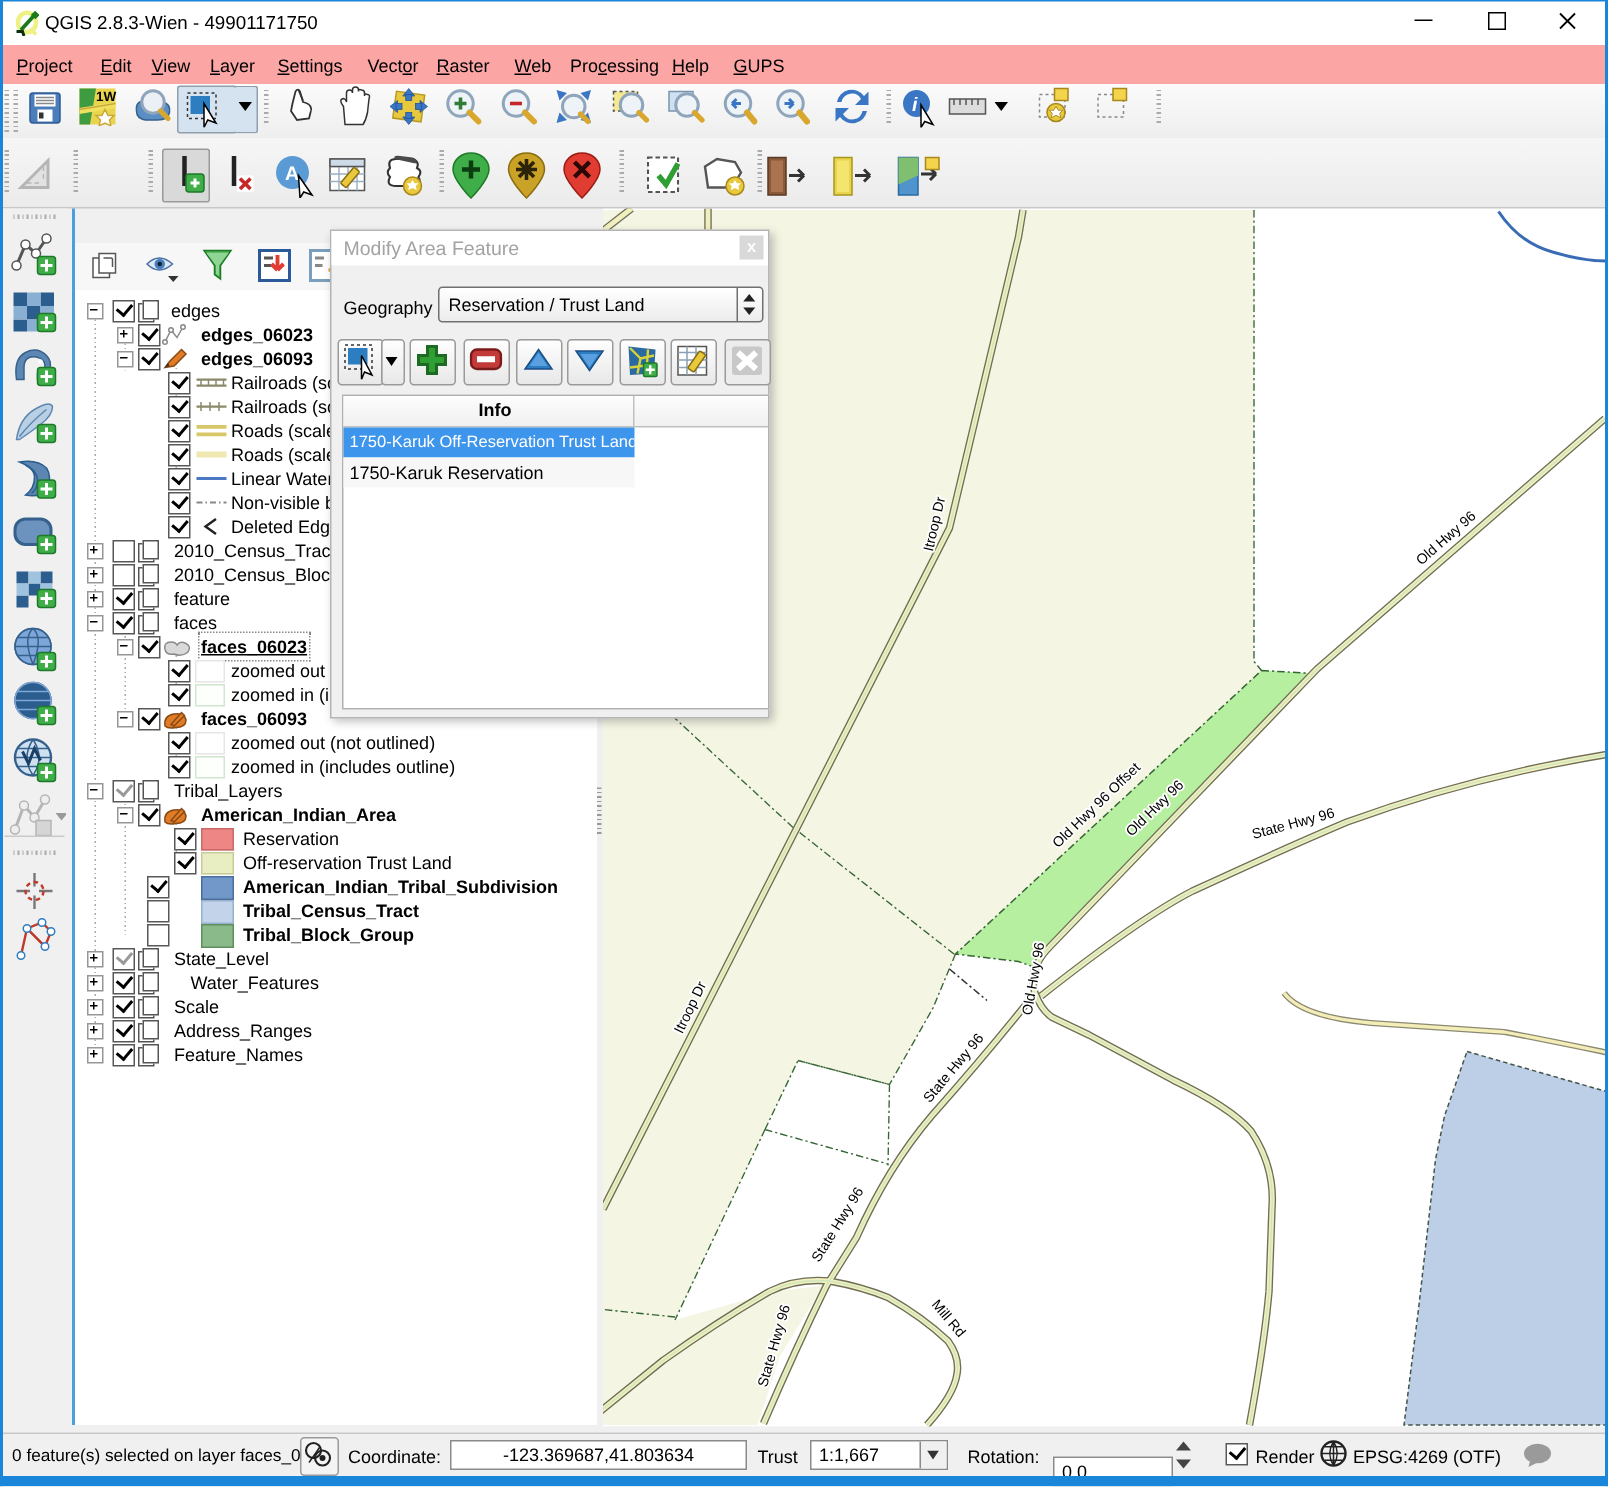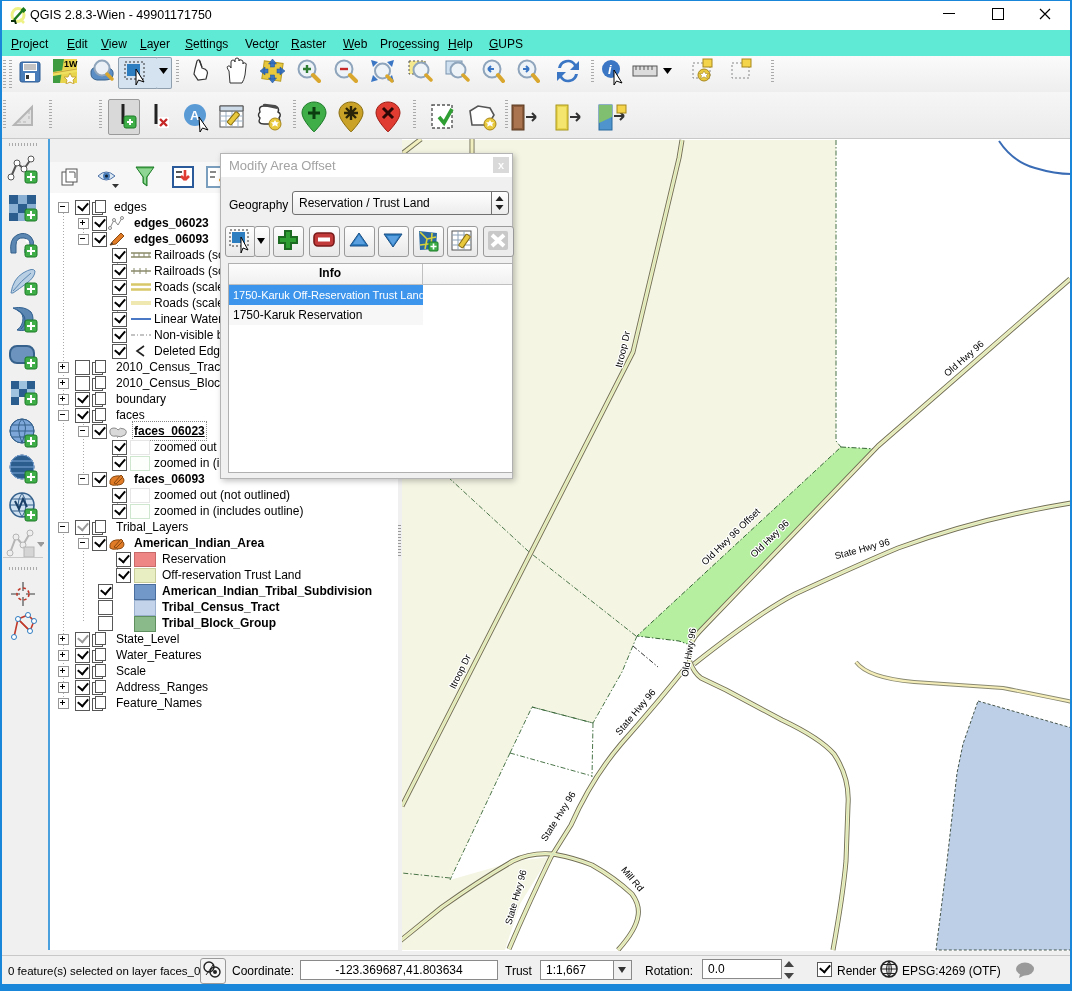--- a/index.html
+++ b/index.html
@@ -1,21 +1,21 @@
 <!DOCTYPE html>
 <html><head>
 <meta charset="utf-8">
 <style>
 html,body{margin:0;padding:0;}
 body{font-family:"Liberation Sans",sans-serif;}
 #win{position:relative;width:1072px;height:991px;background:#f0f0f0;overflow:hidden;}
 .abs{position:absolute;}
 
 #titlebar{left:0;top:0;width:1072px;height:30px;background:#ffffff;}
-#menubar{left:0;top:30px;width:1072px;height:26px;background:#5eead4;border-bottom:1px solid #f0f0f0;}
+#menubar{left:0;top:30px;width:1072px;height:26px;background:#fca5a5;border-bottom:1px solid #f0f0f0;}
 .menuitem{position:absolute;top:7px;font-size:12px;color:#000;}
 .menuitem u{text-decoration:underline;}
 #toolbar1{left:0;top:56px;width:1072px;height:36px;background:linear-gradient(#fbfbfb,#eeeeee);}
 #toolbar2{left:0;top:92px;width:1072px;height:46px;background:linear-gradient(#f6f6f6,#ebebeb);border-bottom:1px solid #c8c8c8;}
 .handle{position:absolute;width:5px;background-image:repeating-linear-gradient(#aaa 0 1px,transparent 1px 3px);background-size:3px 100%;background-repeat:repeat-y;background-position:1px 0;}
 
 #statusbar{left:0;top:955px;width:1072px;height:29px;background:#f0f0f0;border-top:1px solid #c8c8c8;font-size:12px;color:#000;}
 #bluestrip{left:0;top:984px;width:1072px;height:7px;background:#1a86d9;}
 .fld{position:absolute;background:#fff;border:1px solid #8a8a8a;font-size:12px;}
 
@@ -510,21 +510,21 @@
     <div class="trow" style="top:182px;">
         <span class="exp plus" style="left:8px;"></span>
         <span class="cb" style="left:25px;"></span>
         <span class="papers" style="left:42px;"></span>
         <span class="lbl" style="left:66px;">2010_Census_Block</span>
       </div>
     <div class="trow" style="top:198px;">
         <span class="exp plus" style="left:8px;"></span>
         <span class="cb on" style="left:25px;"></span>
         <span class="papers" style="left:42px;"></span>
-        <span class="lbl" style="left:66px;">boundary</span>
+        <span class="lbl" style="left:66px;">feature</span>
       </div>
     <div class="trow" style="top:214px;">
         <span class="exp" style="left:8px;"></span>
         <span class="cb on" style="left:25px;"></span>
         <span class="papers" style="left:42px;"></span>
         <span class="lbl" style="left:66px;">faces</span>
       </div>
     <div class="trow" style="top:230px;">
         <span class="exp" style="left:28px;"></span>
         <span class="cb on" style="left:42px;"></span>
@@ -605,21 +605,21 @@
     <div class="trow" style="top:438px;">
         <span class="exp plus" style="left:8px;"></span>
         <span class="cb gray" style="left:25px;"></span>
         <span class="papers" style="left:42px;"></span>
         <span class="lbl" style="left:66px;">State_Level</span>
       </div>
     <div class="trow" style="top:454px;">
         <span class="exp plus" style="left:8px;"></span>
         <span class="cb on" style="left:25px;"></span>
         <span class="papers" style="left:42px;"></span>
-        <span class="lbl" style="left:66px;">Water_Features</span>
+        <span class="lbl" style="left:77px;">Water_Features</span>
       </div>
     <div class="trow" style="top:470px;">
         <span class="exp plus" style="left:8px;"></span>
         <span class="cb on" style="left:25px;"></span>
         <span class="papers" style="left:42px;"></span>
         <span class="lbl" style="left:66px;">Scale</span>
       </div>
     <div class="trow" style="top:486px;">
         <span class="exp plus" style="left:8px;"></span>
         <span class="cb on" style="left:25px;"></span>
@@ -708,21 +708,21 @@
     <div class="fld" style="left:300px;top:4px;width:196px;height:18px;text-align:center;line-height:18px;">-123.369687,41.803634</div>
     <span class="abs" style="left:505px;top:8px;">Trust</span>
     <div class="fld" style="left:540px;top:4px;width:90px;height:18px;line-height:18px;">
       <span style="position:absolute;left:5px;">1:1,667</span>
       <span style="position:absolute;right:0;top:0;width:17px;height:18px;background:#f0f0f0;border-left:1px solid #8a8a8a;"></span>
       <svg style="position:absolute;right:4px;top:6px;" width="9" height="7">
           <path d="M0,0 h8 l-4,6 Z" fill="#333"></path>
         </svg>
     </div>
     <span class="abs" style="left:645px;top:8px;">Rotation:</span>
-    <div class="fld" style="left:702px;top:3px;width:78px;height:18px;line-height:18px;">
+    <div class="fld" style="left:702px;top:15px;width:78px;height:18px;line-height:18px;">
         <span style="position:absolute;left:5px;">0.0</span>
       </div>
     <div class="abs" style="left:782px;top:4px;width:15px;height:20px;">
       <svg width="15" height="20">
           <path d="M2,7 L7,1 L12,7 Z" fill="#444"></path>
           <path d="M2,13 L12,13 L7,19 Z" fill="#444"></path>
         </svg>
     </div>
     <span class="cb on abs" style="left:817px;top:6px;"></span>
     <span class="abs" style="left:837px;top:8px;">Render</span>
@@ -735,21 +735,21 @@
       <ellipse cx="11" cy="8" rx="9" ry="6.5" fill="#9a9a9a"></ellipse>
       <path d="M6,13 L5,17 L11,14 Z" fill="#9a9a9a"></path>
     </svg>
   </div>
   <div class="abs" id="bluestrip"></div>
   <div class="abs" style="left:0;top:0;width:2px;height:991px;background:#1a86d9;"></div>
   <div class="abs" style="left:1070px;top:0;width:2px;height:991px;background:#1a86d9;"></div>
   <div class="abs" style="left:0;top:0;width:1072px;height:1px;background:#1a86d9;"></div>
   <div class="abs" id="dlg">
     <div id="dlgtitle">
-        <span>Modify Area Offset</span>
+        <span>Modify Area Feature</span>
         <div id="dlgclose">x</div>
       </div>
     <span class="abs" style="left:8px;top:44px;font-size:12px;">Geography</span>
     <div class="abs" style="left:71px;top:37px;width:215px;height:22px;background:linear-gradient(#fff,#ececec);border:1px solid #707070;border-radius:3px;">
       <span class="abs" style="left:6px;top:4px;font-size:12px;">Reservation / Trust Land</span>
       <span class="abs" style="right:16px;top:0;width:1px;height:22px;background:#707070;"></span>
       <svg class="abs" style="right:3px;top:3px;" width="11" height="16">
           <path d="M1.5,6 L5.5,1 L9.5,6 Z" fill="#222"></path>
           <path d="M1.5,10 L9.5,10 L5.5,15 Z" fill="#222"></path>
         </svg>

